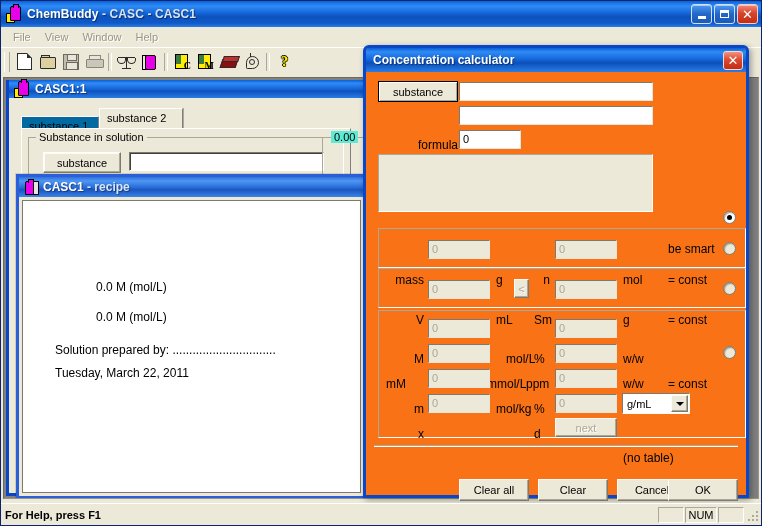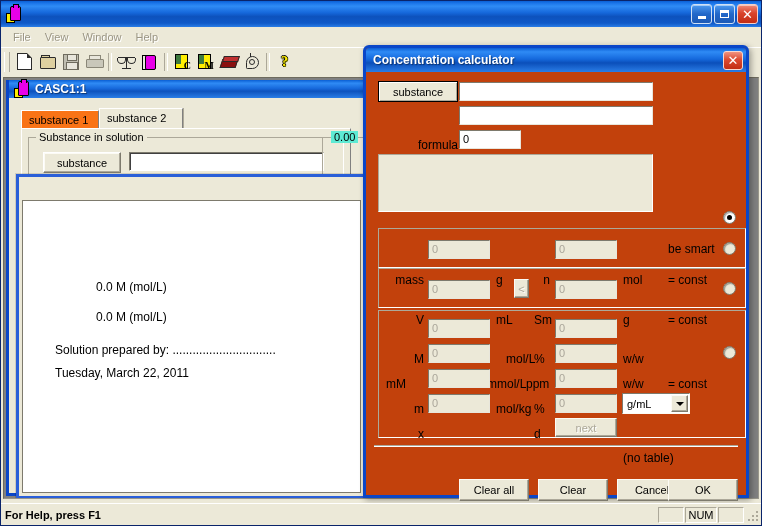--- a/index.html
+++ b/index.html
@@ -171,22 +171,22 @@
       #0a5fd4 0%, #2f8bf5 18%, #1668db 48%, #0d52bd 62%, #2a7de6 100%);
     display: flex; align-items: center; padding-left: 4px;
     box-sizing: border-box;
   }
   .mdi-title-text { color: #fff; font-weight: bold; font-size: 12px; text-shadow: 1px 1px 1px rgba(0,0,0,.45); }
   .mdi-body { position: relative; padding: 6px; }
 
   
   .tabstrip { position: relative; height: 20px; margin: 4px 0 0 6px; }
   .tab {
-    position: absolute; top: 2px; height: 18px;
-    background: #f97316;
+    position: absolute; top: 8px; height: 18px;
+    background: #0369a1;
     border: 1px solid #fff; border-right-color: #808080; border-bottom: none;
     padding: 1px 7px 0 7px; font-size: 11px; color: #000;
     box-sizing: border-box; line-height: 16px;
   }
   .tab.selected {
     top: 0; height: 20px; z-index: 3;
     background: #ece9d8;
     border: 1px solid #fff; border-right-color: #808080; border-bottom: none;
     box-shadow: 1px 0 0 #aca899;
   }
@@ -259,21 +259,21 @@
     border: 1px solid #7d7a6d;
     box-sizing: border-box;
     overflow: hidden;
   }
   .recipe-line { position: absolute; font-size: 12px; color: #000; white-space: nowrap; }
 
   
   .dialog {
     position: absolute; left: 362px; top: 44px;
     width: 386px; height: 453px;
-    background: #c2410c;
+    background: #f97316;
     border: 3px solid #0a46c8;
     border-radius: 6px 6px 0 0;
     box-sizing: border-box;
     box-shadow: 2px 2px 6px rgba(0,0,0,.35);
   }
   .dlg-title {
     height: 24px;
     background: linear-gradient(to bottom,
       #0b5ed4 0%, #2f8bf5 16%, #1569dd 46%, #0b4fba 62%, #2a7de6 100%);
     border-radius: 3px 3px 0 0;
@@ -374,20 +374,23 @@
 </style>
 </head>
 <body>
 
 <div id="app">
 
   <div class="main-titlebar">
     <div class="main-title-icon">
       <div class="mti-box"></div>
       <div class="mti-bottle"></div>
+    </div>
+    <div class="main-title-text">
+      <span>ChemBuddy</span><span class="dim"> - </span><span class="dim">CASC - CASC1</span>
     </div>
     <div class="win-buttons">
       <div class="win-btn win-min">
           <div class="glyph-min"></div>
         </div>
       <div class="win-btn win-max">
           <div class="glyph-max"></div>
         </div>
       <div class="win-btn win-close">
           <div class="glyph-close">✕</div>
@@ -504,20 +507,29 @@
             <div class="txt-substance"></div>
           </div>
           <div class="gb-conc">
             <div class="gb-label">0.00</div>
           </div>
         </div>
       </div>
     </div>
 
     <div class="recipe-win">
+      <div class="recipe-title">
+        <div class="main-title-icon" style="width:16px;height:16px;">
+          <div class="mti-box" style="left:7px;top:2px;width:7px;height:12px;background:#e8e6dc;"></div>
+          <div class="mti-bottle" style="left:2px;top:2px;width:7px;height:12px;"></div>
+        </div>
+        <div class="recipe-title-text">
+          <span>CASC1</span><span class="dim"> - </span><span class="dim">recipe</span>
+        </div>
+      </div>
       <div class="recipe-body">
         <div class="recipe-line" style="left:73px;top:79px;">0.0 M (mol/L)</div>
         <div class="recipe-line" style="left:73px;top:109px;">0.0 M (mol/L)</div>
         <div class="recipe-line" style="left:32px;top:142px;">Solution prepared by: ...............................</div>
         <div class="recipe-line" style="left:32px;top:165px;text-align:center;">Tuesday, March 22, 2011</div>
       </div>
     </div>
 
   </div>
 

